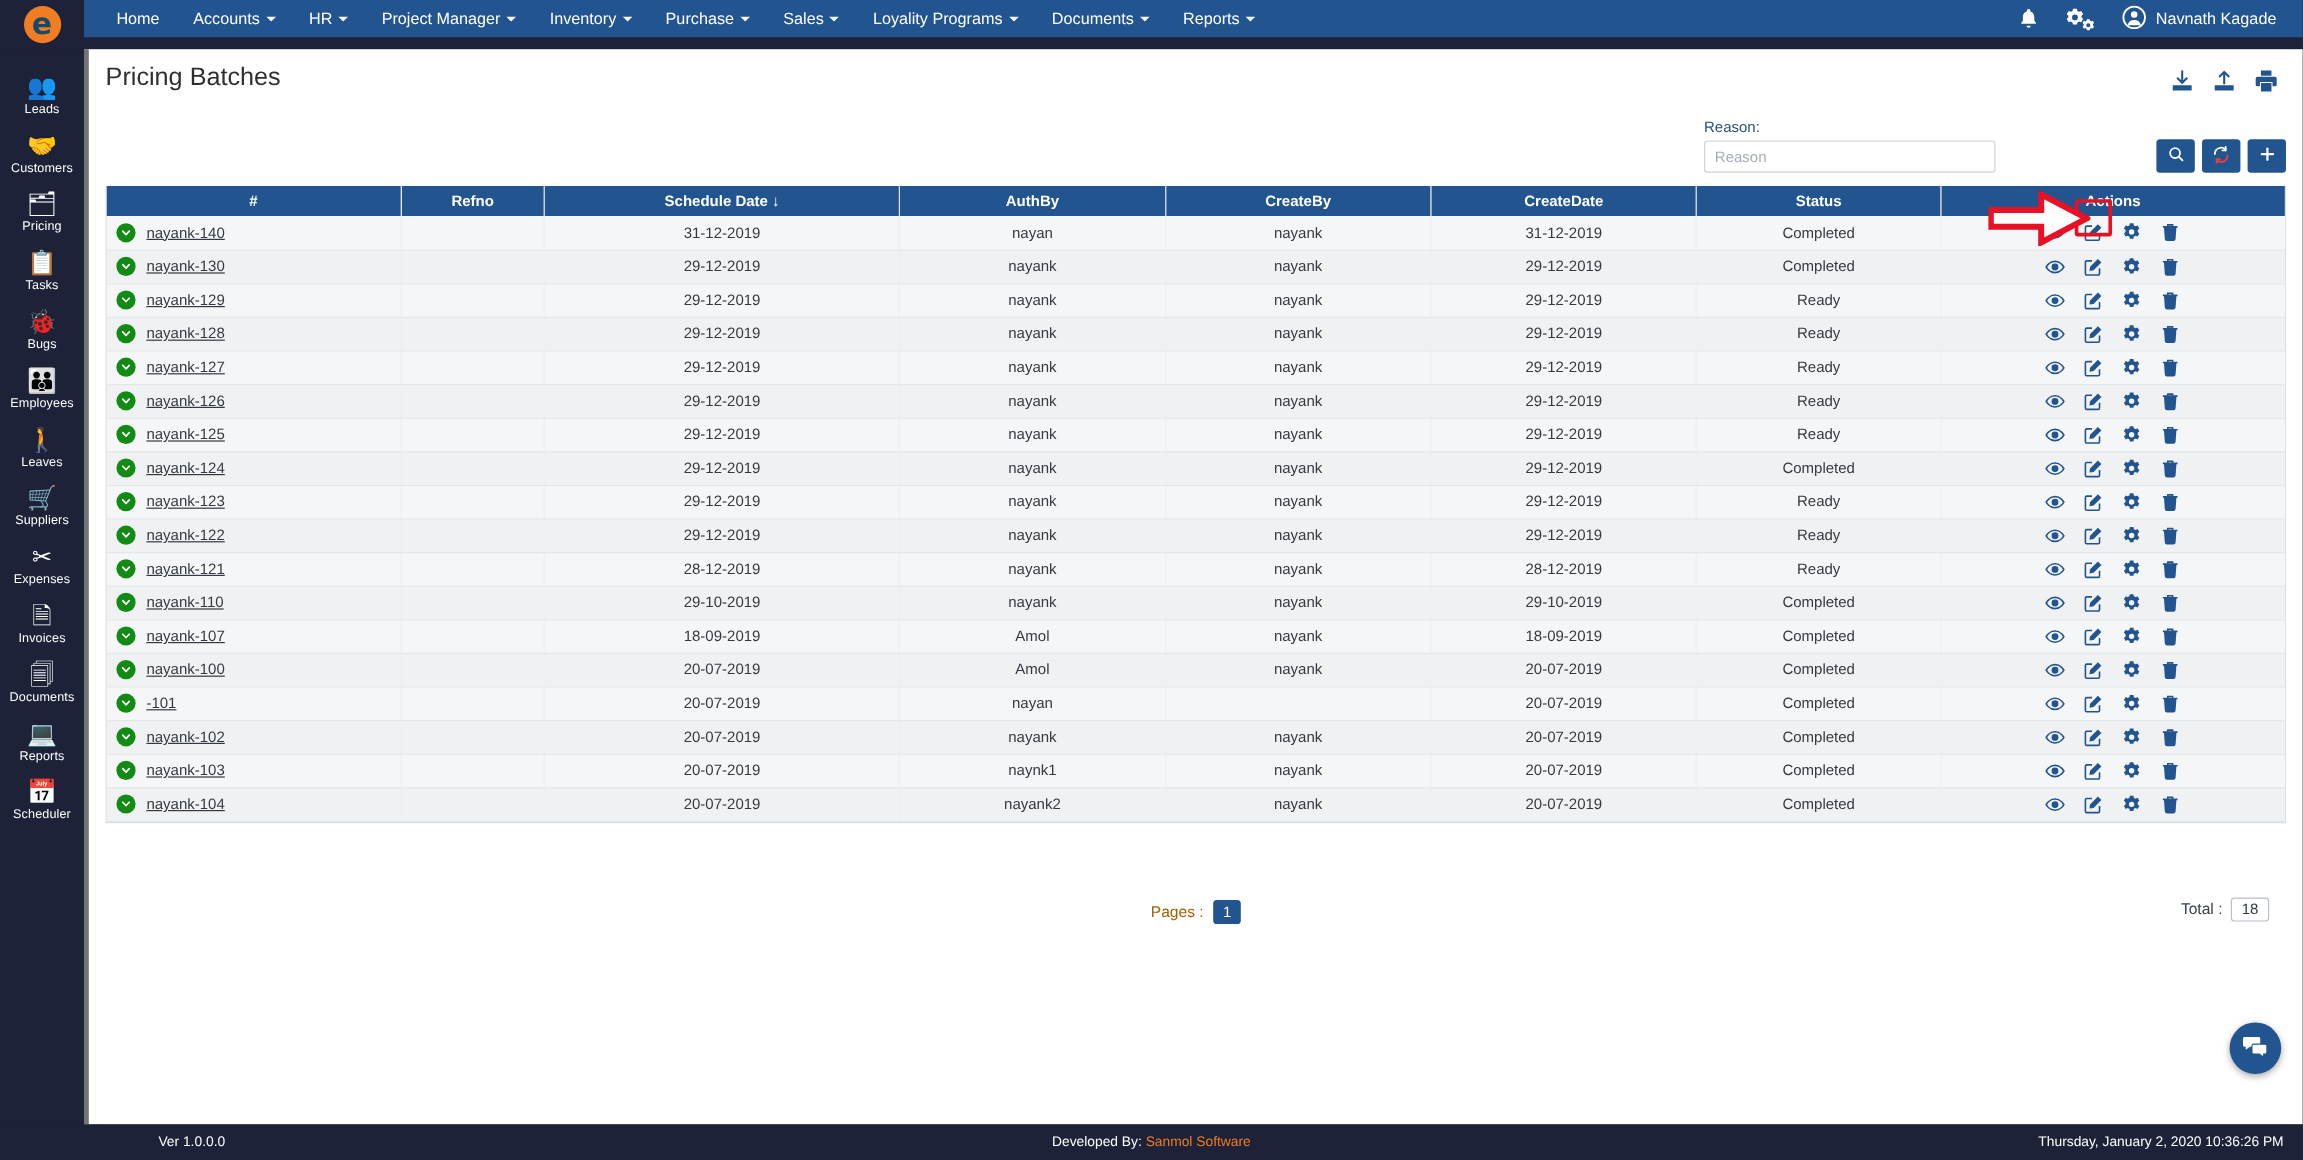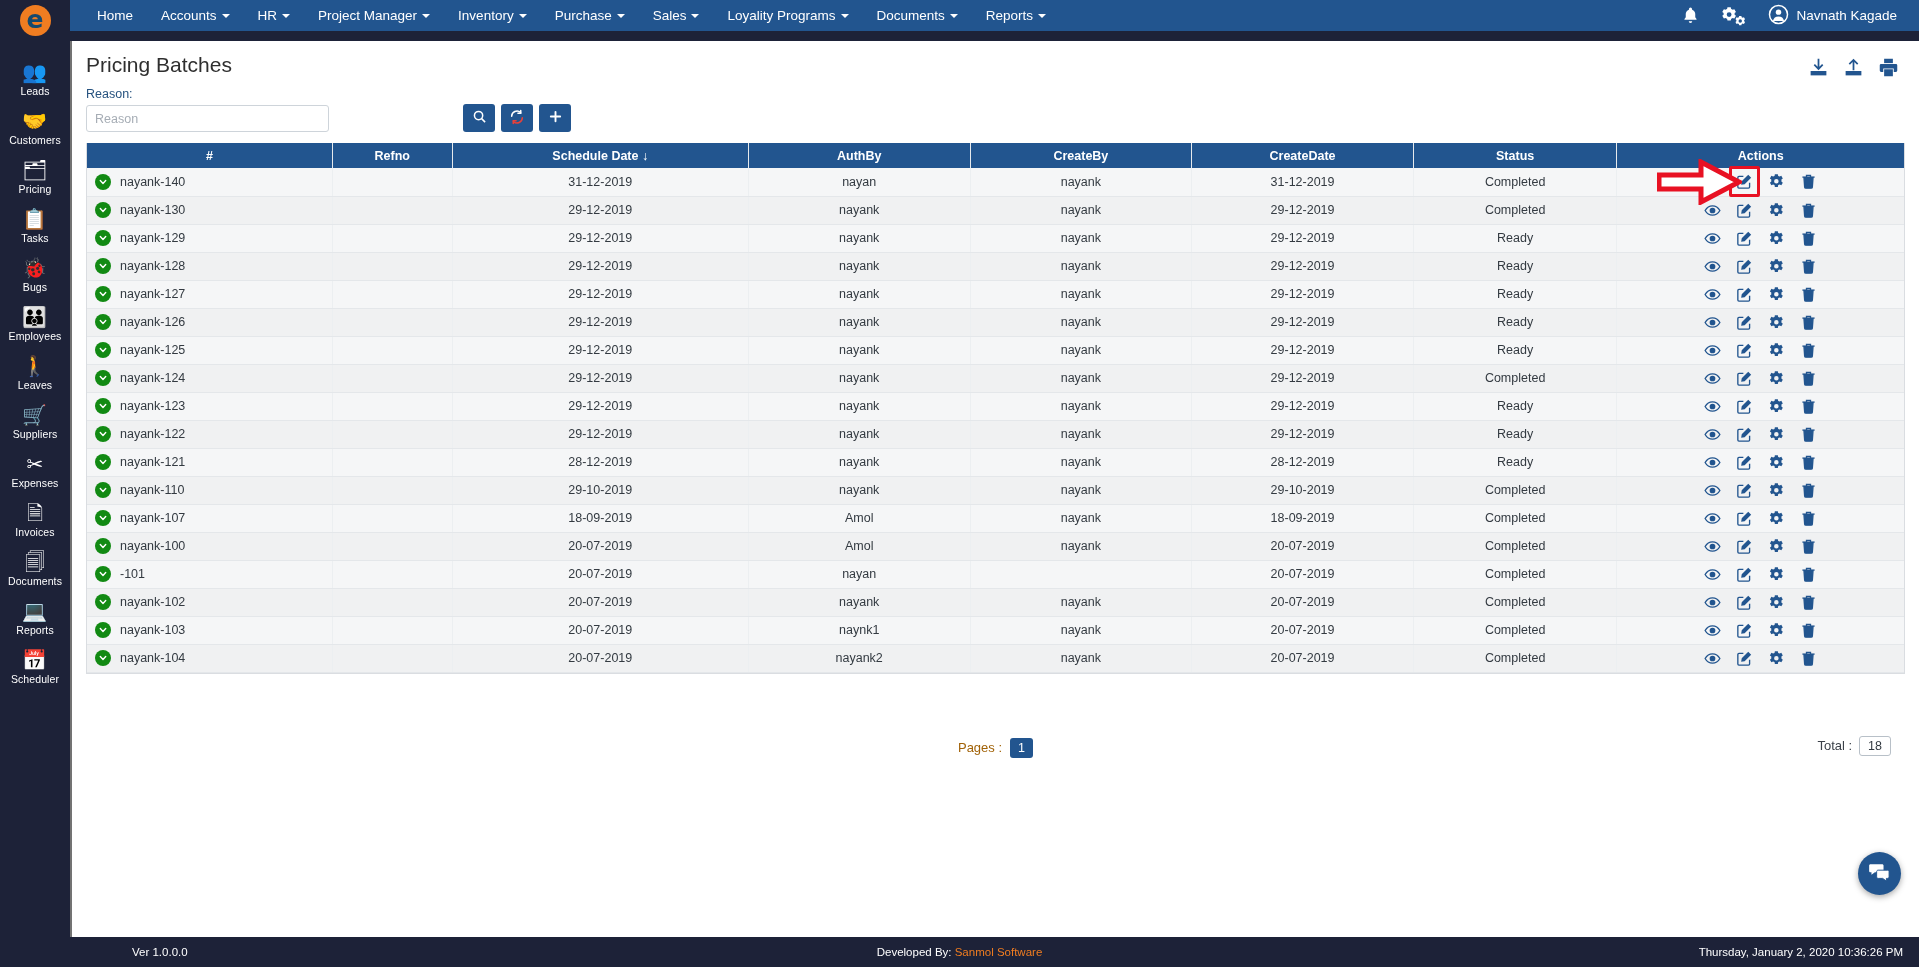--- a/index.html
+++ b/index.html
@@ -66,35 +66,35 @@
   }
   .side-item .si-icon {
     font-family: "DejaVu Sans", sans-serif; font-size: 20px; line-height: 22px;
     height: 23px; display: flex; align-items: center; justify-content: center;
   }
   .side-item .si-label { font-size: 10.5px; margin-top: 2px; letter-spacing: .1px; }
 
   
   .main {
     position: absolute; left: 70px; top: 41px; right: 0; bottom: 30px;
-    background: #ffffff; border-left: 2px solid #737373;
+    background: #ffffff; border-left: 4px solid #737373;
     padding: 10px 14px 0 14px; overflow: hidden;
   }
 
   .page-head { position: relative; height: 34px; }
   .page-title {
     font-size: 21px; color: #2f2f2f; font-weight: normal;
     position: absolute; left: 0; top: 2px;
   }
   .head-tools {
     position: absolute; right: 6px; top: 6px; display: flex; gap: 14px;
   }
   .head-tools .ic { cursor: pointer; }
 
-  .filters { display: flex; align-items: flex-end; gap: 0; margin-top: 2px; }
+  .filters { display: flex; align-items: flex-end; gap: 0; margin-top: 14px; justify-content: flex-end; }
   .filter-grp { width: 243px; margin-right: 12px; }
   .filter-label {
     font-size: 12.5px; color: #26527f; margin-bottom: 4px; display: block;
   }
   .filter-input {
     width: 100%; height: 27px; border: 1px solid #ced4da; border-radius: 3px;
     padding: 0 8px; font-size: 12.5px; color: #14532d;
     font-family: "Liberation Sans", sans-serif; background: #fff;
   }
   .filter-input::placeholder { color: #a6adb5; }
@@ -114,21 +114,21 @@
     padding: 0 4px;
   }
   thead th:last-child { border-right: none; }
   tbody td {
     font-size: 12.5px; color: #333a41; height: 28px; text-align: center;
     border-bottom: 1px solid #e4e7ea; border-right: 1px solid #eceff1;
     padding: 0 6px; background: #f5f6f7;
   }
   tbody tr:nth-child(even) td { background: #f0f1f2; }
   tbody td:last-child { border-right: none; }
-  td.col-id { text-align: left; padding-left: 8px; }
+  td.col-id { text-align: left; padding-left: 8px; text-decoration: underline; }
   .idcell { display: flex; align-items: center; gap: 9px; }
   .green-dot {
     width: 16px; height: 16px; border-radius: 50%; background: #128a13;
     display: inline-flex; align-items: center; justify-content: center;
     flex: 0 0 16px;
   }
   .green-dot svg { display: block; }
   .act-cell { }
   .acts { display: flex; align-items: center; justify-content: center; gap: 15px; }
   .acts .ic { cursor: pointer; display: flex; align-items: center; }

